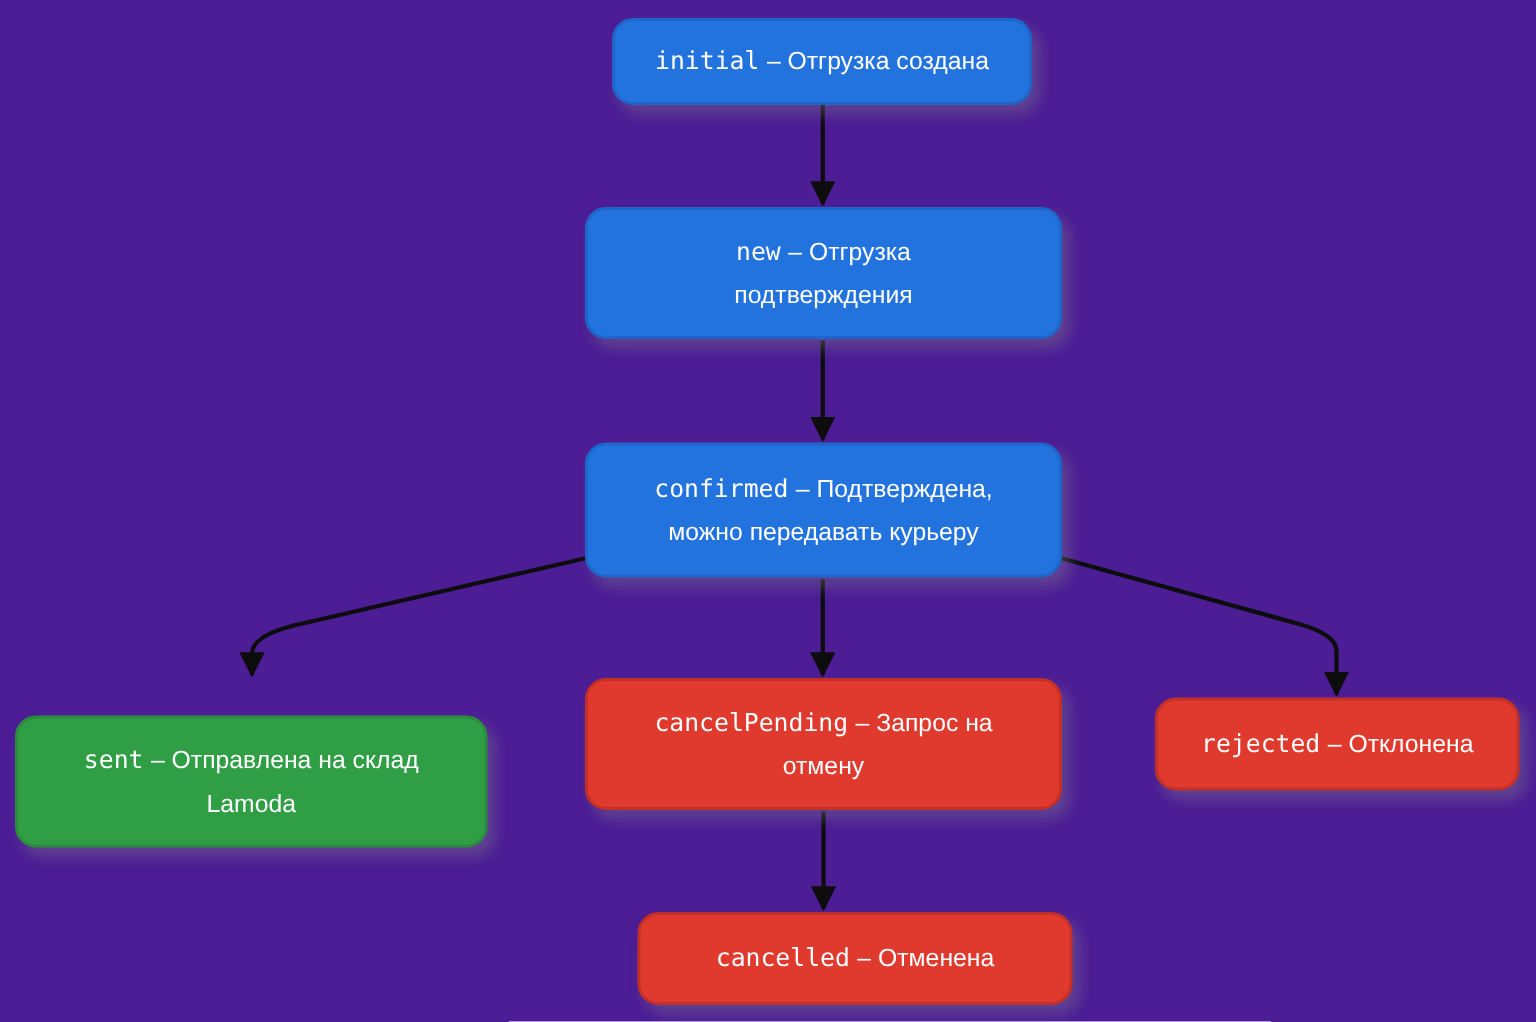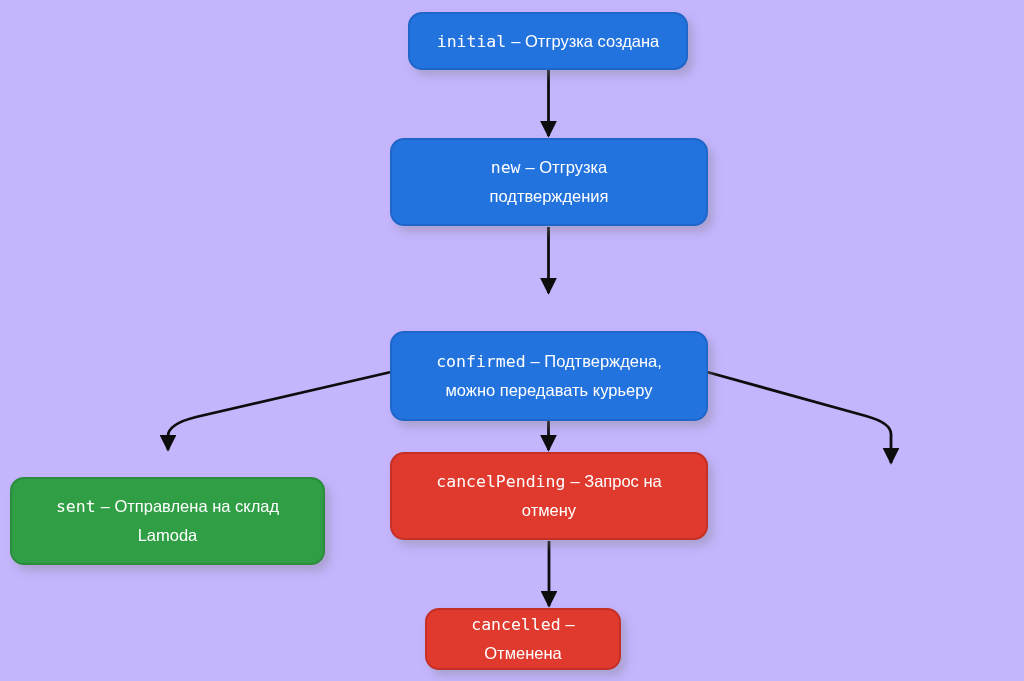--- a/index.html
+++ b/index.html
@@ -4,21 +4,21 @@
 <style>
   html, body {
     margin: 0;
     padding: 0;
     background: #ffffff;
   }
   .canvas {
     position: relative;
     width: 1024px;
     height: 681px;
-    background: #c4b5fd;
+    background: #4c1d95;
     overflow: hidden;
     font-family: "Liberation Sans", "DejaVu Sans", sans-serif;
   }
   .edges-layer {
     position: absolute;
     left: 0;
     top: 0;
     width: 1024px;
     height: 681px;
     pointer-events: none;
@@ -76,33 +76,36 @@
 
   <div class="node blue" style="left:408px; top:12px; width:280px; height:58px;">
     <div class="label"><span class="code">initial</span><span class="desc">– Отгрузка создана</span></div>
   </div>
 
   <div class="node blue" style="left:390px; top:138px; width:318px; height:88px;">
     <div class="label"><span class="code">new</span><span class="desc">– Отгрузка
 подтверждения</span></div>
   </div>
 
-  <div class="node blue" style="left:390px; top:295px; width:318px; height:90px;margin-top:36px;">
+  <div class="node blue" style="left:390px; top:295px; width:318px; height:90px;">
     <div class="label"><span class="code">confirmed</span><span class="desc">– Подтверждена,
 можно передавать курьеру</span></div>
   </div>
 
   <div class="node green" style="left:10px; top:452px; width:315px; height:88px;">
     <div class="label"><span class="code">sent</span><span class="desc">– Отправлена на склад
 Lamoda</span></div>
   </div>
 
   <div class="node red" style="left:390px; top:452px; width:318px; height:88px;align-items:center;">
     <div class="label"><span class="code">cancelPending</span><span class="desc">– Запрос на
 отмену</span></div>
   </div>
 
+  <div class="node red" style="left:770px; top:465px; width:243px; height:62px;">
+    <div class="label"><span class="code">rejected</span><span class="desc">– Отклонена</span></div>
+  </div>
 
-  <div class="node red" style="left:425px; top:608px; width:196px; height:62px;">
+  <div class="node red" style="left:425px; top:608px; width:290px; height:62px;">
     <div class="label"><span class="code">cancelled</span><span class="desc">– Отменена</span></div>
   </div>
 
 </div>
 
 </body></html>

